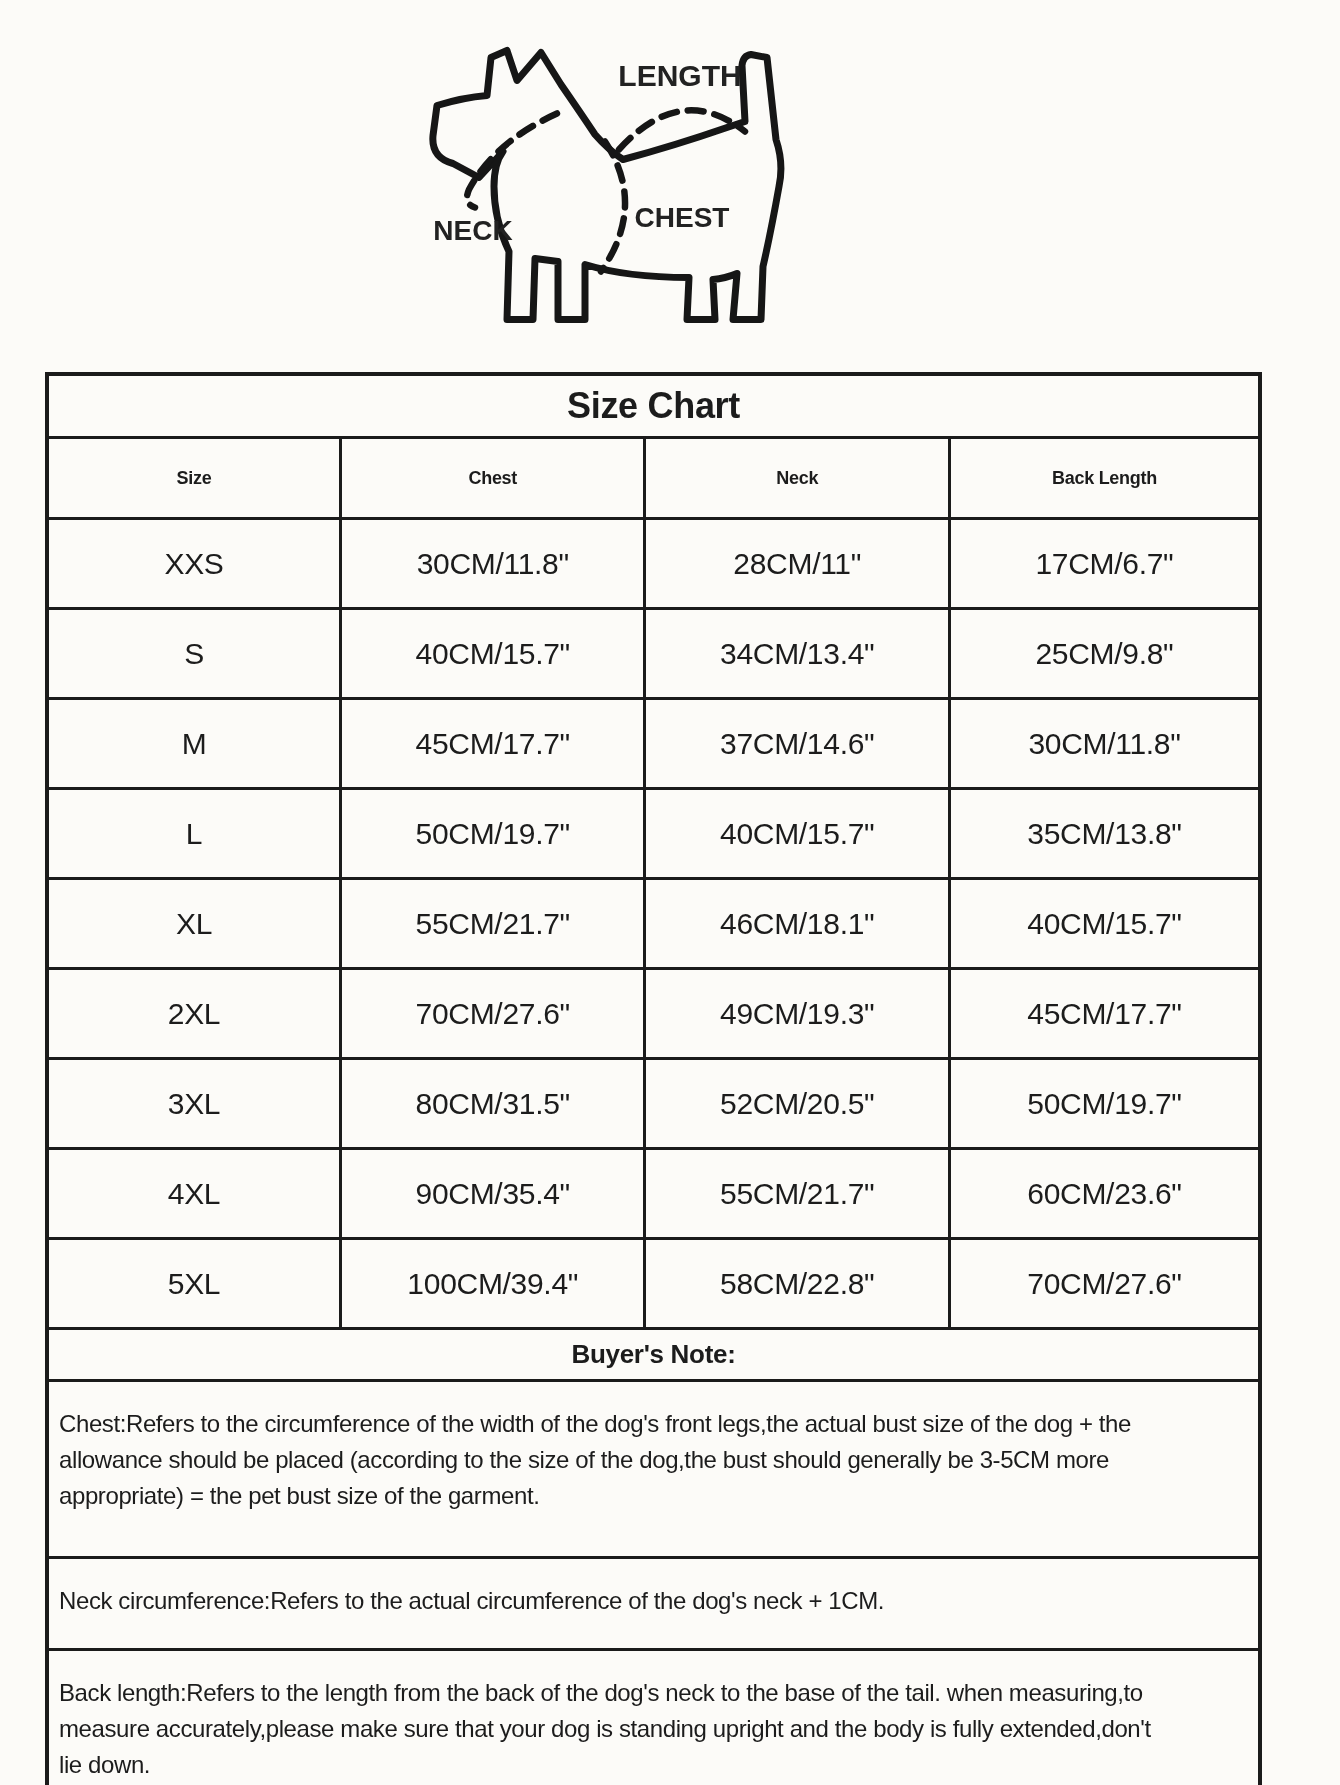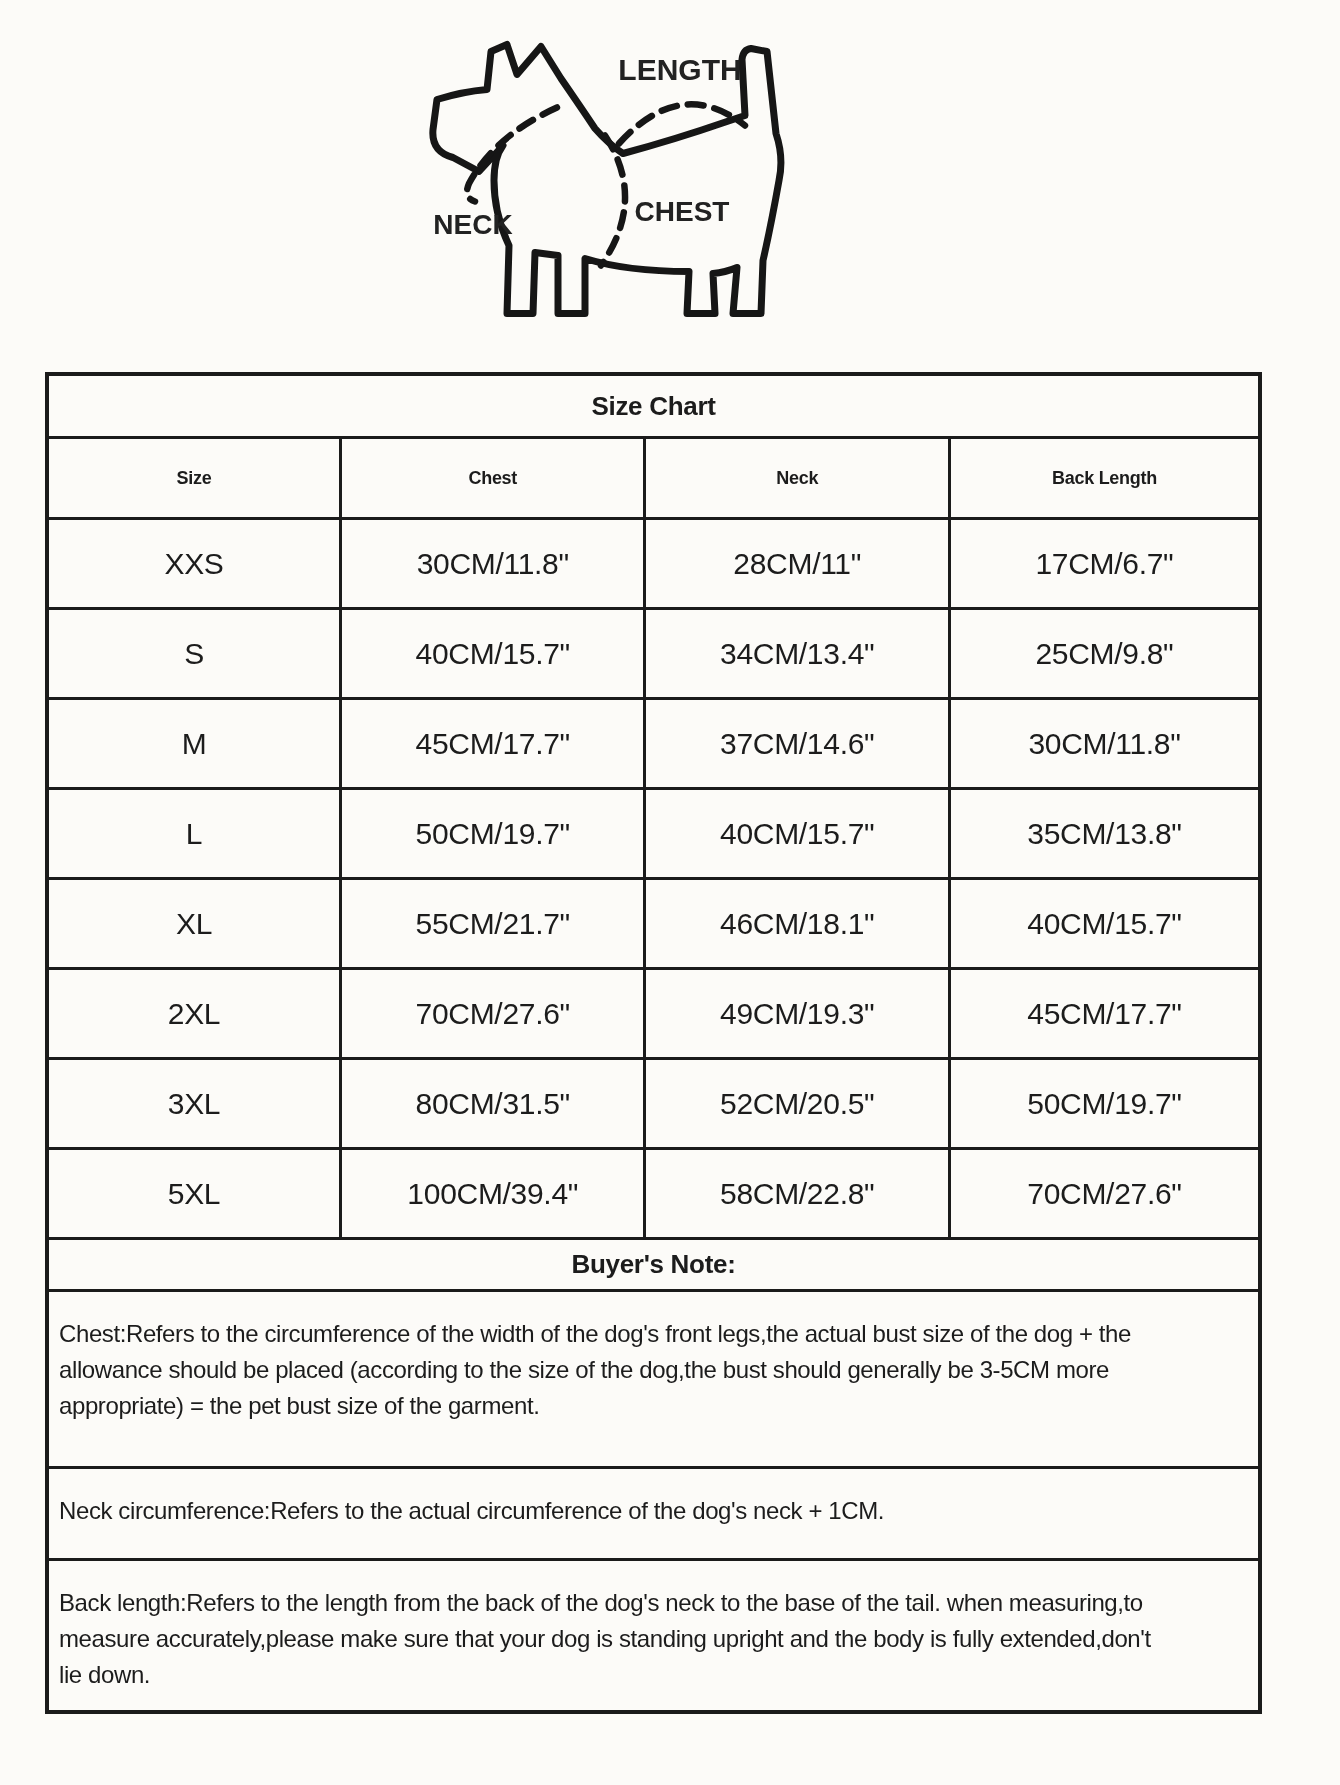--- a/index.html
+++ b/index.html
@@ -8,21 +8,21 @@
     background:#fcfbf8;
     font-family:"Liberation Sans", sans-serif;
     color:#1c1c1c;
     position:relative;
     overflow:hidden;
   }
   .page{position:relative;width:1340px;height:1785px;}
 
   
   .dog-diagram{
-    position:absolute;left:395px;top:16px;width:400px;height:318px;
+    position:absolute;left:395px;top:22px;width:400px;height:318px;
   }
   .dog-diagram svg{display:block;width:100%;height:100%;}
   .diagram-label{
     font-family:"Liberation Sans", sans-serif;
     font-weight:bold;
     fill:#222222;
   }
 
   
   .size-table{
@@ -35,21 +35,21 @@
     border:3px solid #1b1b1b;
     text-align:center;
     vertical-align:middle;
     font-size:30px;
     letter-spacing:-0.3px;
     padding:0;
   }
   .size-table{border:4px solid #1b1b1b;}
   tr.title-row td{
     height:60px;
-    font-size:26px;
+    font-size:36px;
     font-weight:bold;
   }
   tr.header-row td{
     height:78px;
     font-size:18px;
     font-weight:bold;
   }
   tr.data-row td{height:87px;}
   td.note-cell{
     text-align:left;
@@ -171,20 +171,26 @@
           <td>49CM/19.3"</td>
           <td>45CM/17.7"</td>
         </tr>
         <tr class="data-row">
           <td>3XL</td>
           <td>80CM/31.5"</td>
           <td>52CM/20.5"</td>
           <td>50CM/19.7"</td>
         </tr>
         <tr class="data-row">
+          <td>4XL</td>
+          <td>90CM/35.4"</td>
+          <td>55CM/21.7"</td>
+          <td>60CM/23.6"</td>
+        </tr>
+        <tr class="data-row">
           <td>5XL</td>
           <td>100CM/39.4"</td>
           <td>58CM/22.8"</td>
           <td>70CM/27.6"</td>
         </tr>
       </tbody>
     <tbody>
       <tr class="buyers-row">
         <td colspan="4">Buyer's Note:</td>
       </tr>

